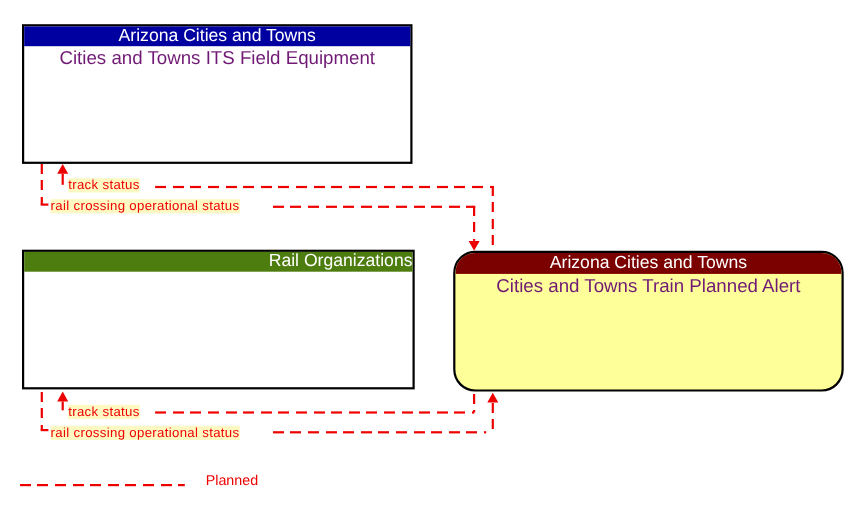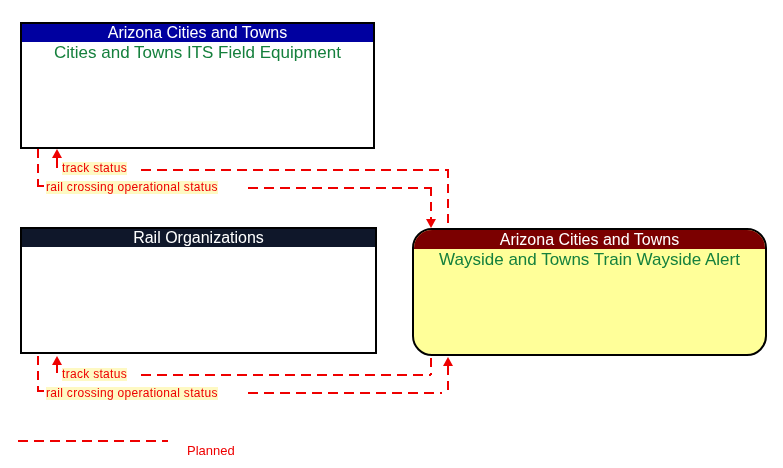--- a/index.html
+++ b/index.html
@@ -22,28 +22,28 @@
     text-align:center;
     font-size:16px;line-height:18px;
     color:#ffffff;
     white-space:nowrap;
     overflow:hidden;
   }
   .ebox .bdy{
     width:100%;
     text-align:center;
     font-size:17px;line-height:20px;
-    color:#15803d;
+    color:#701a75;
     padding-top:1px;
     white-space:nowrap;
   }
   #box-field-equipment{left:20px;top:22px;width:355px;height:127px;}
   #box-field-equipment .hdr{background:#0000A0;}
   #box-rail-org{left:20px;top:227px;width:357px;height:127px;}
-  #box-rail-org .hdr{background:#0f172a;}
+  #box-rail-org .hdr{background:#4d7c0f;text-align:right;}
   #box-wayside-alert{
     left:412px;top:228px;width:355px;height:128px;
     border-radius:20px;overflow:hidden;background:#FFFF99;
   }
   #box-wayside-alert .hdr{background:#7B0000;height:19px;line-height:19px;}
   
   .hdash{
     position:absolute;height:2px;
     background:repeating-linear-gradient(to right,#EE0000 0 10px,transparent 10px 16px);
   }
@@ -66,41 +66,41 @@
   .flabel{
     position:absolute;
     color:#EE0000;
     font-size:12px;line-height:13px;
     letter-spacing:0.3px;
     white-space:nowrap;
     background:#fef9c3;
   }
   
   #legend-label{
-    position:absolute;left:187px;top:444px;
+    position:absolute;left:187px;top:430px;
     color:#EE0000;font-size:13px;line-height:14px;white-space:nowrap;text-align:right;
   }
 </style>
 </head>
 <body>
 
 <div id="stage">
 
   <div class="ebox" id="box-field-equipment">
     <div class="hdr">Arizona Cities and Towns</div>
     <div class="bdy">Cities and Towns ITS Field Equipment</div>
   </div>
 
   <div class="ebox" id="box-rail-org">
     <div class="hdr">Rail Organizations</div>
   </div>
 
   <div class="ebox" id="box-wayside-alert">
     <div class="hdr">Arizona Cities and Towns</div>
-    <div class="bdy">Wayside and Towns Train Wayside Alert</div>
+    <div class="bdy">Cities and Towns Train Planned Alert</div>
   </div>
 
   <div class="arrow-up" style="left:52px;top:149px;"></div>
   <div class="vsolid" style="left:56px;top:158px;height:10px;"></div>
   <div class="flabel" style="left:62px;top:162px;">track status</div>
   <div class="hdash" style="left:141px;top:169px;width:308px;"></div>
   <div class="vdash" style="left:447px;top:169px;height:59px;"></div>
 
   <div class="vdash" style="left:37px;top:149px;height:37px;"></div>
   <div class="hsolid" style="left:37px;top:185px;width:7px;"></div>

